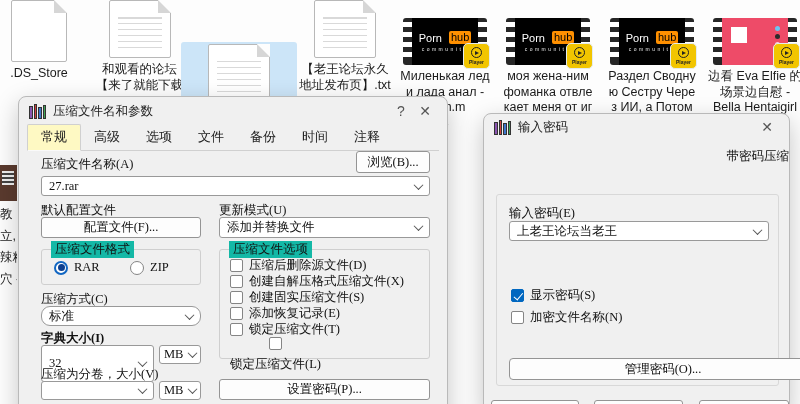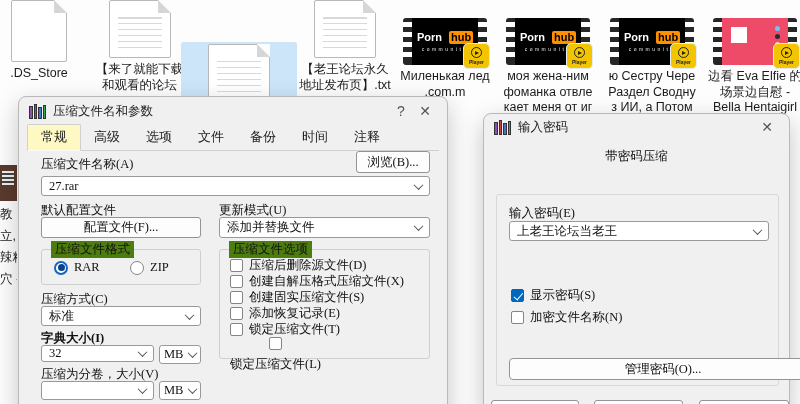--- a/index.html
+++ b/index.html
@@ -22,21 +22,21 @@
   
   .vicon { position:relative; margin:0 auto; width:84px; height:47px; display:flex;
     border-radius:3px; overflow:visible; }
   .strip { width:9px; flex:none; border-top:4px solid #262626; border-bottom:4px solid #262626;
     background:repeating-linear-gradient(to bottom,#fff 0 5px,#262626 5px 10px); }
   .strip.left { border-radius:3px 0 0 3px; }
   .strip.right { border-radius:0 3px 3px 0; }
   .thumb { flex:1; background:#000; display:flex; flex-direction:column;
     align-items:center; justify-content:center; gap:2px; }
   .thumb.pink { background:#ee4b68; position:relative; }
-  .ph-logo { display:flex; align-items:flex-start; gap:7px; font-weight:bold; font-size:11px;
+  .ph-logo { display:flex; align-items:flex-end; gap:7px; font-weight:normal; font-size:11px;
     color:#fff; letter-spacing:0; }
   .ph-hub { background:#ff9000; color:#000; border-radius:2px; padding:0 2px; line-height:13px; }
   .ph-sub { font-size:5px; letter-spacing:2.5px; color:#e8e8e8; }
   .player-badge { position:absolute; right:-3px; bottom:-4px; width:27px; height:26px;
     background:#f2c500; border:1px solid #e4ecef; border-radius:5px; display:flex;
     flex-direction:column; align-items:center; justify-content:center; z-index:3; }
   .play-circle { width:11px; height:11px; border:1.5px solid #222; border-radius:50%;
     display:flex; align-items:center; justify-content:center; }
   .play-tri { width:0; height:0; border-style:solid; border-width:2.5px 0 2.5px 4px;
     border-color:transparent transparent transparent #222; margin-left:1px; }
@@ -73,21 +73,21 @@
 
   .label { font-size:12.5px; position:absolute; white-space:nowrap; }
   .combo { position:absolute; background:#fff; border:1px solid #999;
     border-radius:3px; display:flex; align-items:center; justify-content:space-between;
     padding:0 7px; font-size:12.5px; }
   .chev { width:7px; height:7px; border:solid #555; border-width:0 0 1.4px 1.4px;
     transform:rotate(-45deg) translate(1px,-1px); flex:none; }
   .btn { position:absolute; background:#fdfdfd; border:1px solid #949494; border-radius:3px;
     display:flex; align-items:center; justify-content:center; font-size:12.5px; }
   .group { position:absolute; border:1px solid #cfcfcf; border-radius:3px; }
-  .group-legend { position:absolute; top:-9px; left:9px; background:#4d7c0f;
+  .group-legend { position:absolute; top:-9px; left:9px; background:#14b8a6;
     padding:0 4px; font-size:12.5px; white-space:nowrap; }
 
   
   .tabs { position:absolute; left:8px; top:30px; right:8px; height:24px; display:flex;
     align-items:flex-end; border-bottom:1px solid #d0d0d0; }
   .tab { font-size:13px; padding:3px 13px 4px; color:#222; }
   .tab.active { background:#fef9c3; border:1px solid #d0d0d0; border-bottom:1px solid #fafafa;
     border-radius:2px 2px 0 0; margin-bottom:-1px; }
 
   
@@ -116,22 +116,22 @@
       </div>
     <div class="file-label">.DS_Store</div>
   </div>
 
   <div class="file-col" style="left:92px;width:95px;">
     <div class="page-icon" style="width:62px;height:58px;">
         <span class="dogear"></span>
         <span class="doclines"></span>
       </div>
     <div class="file-label">
+      <div>和观看的论坛</div>
       <div>【来了就能下载</div>
-      <div>和观看的论坛</div>
     </div>
   </div>
 
   <div class="file-col" style="left:181px;width:116px;z-index:1;margin-top:44px;">
     <div class="selected-bg"></div>
     <div class="page-icon" style="width:62px;height:58px;">
         <span class="dogear"></span>
         <span class="doclines"></span>
       </div>
     <div class="file-label">
@@ -164,20 +164,21 @@
       <div class="strip right"></div>
       <div class="player-badge">
         <span class="play-circle">
             <span class="play-tri"></span>
           </span>
         <span class="player-text">Player</span>
       </div>
     </div>
     <div class="file-label">
       <div>Миленькая лед</div>
+      <div>и лада анал -</div>
       <div>.com.m</div>
       <div>4</div>
     </div>
   </div>
 
   <div class="file-col" style="left:498px;width:100px;padding-top:18px;">
     <div class="vicon">
       <div class="strip left"></div>
       <div class="thumb">
         <div class="ph-logo">
@@ -213,22 +214,22 @@
       </div>
       <div class="strip right"></div>
       <div class="player-badge">
         <span class="play-circle">
             <span class="play-tri"></span>
           </span>
         <span class="player-text">Player</span>
       </div>
     </div>
     <div class="file-label">
+      <div>Раздел Сводну</div>
       <div>ю Сестру Чере</div>
-      <div>Раздел Сводну</div>
       <div>з ИИ, а Потом</div>
     </div>
   </div>
 
   <div class="file-col" style="left:705px;width:100px;padding-top:18px;">
     <div class="vicon">
       <div class="strip left"></div>
       <div class="thumb pink">
         <span class="qr"><span class="qr-in"></span></span>
         <span class="soc">
@@ -335,60 +336,61 @@
         <span class="cb" data-checked="false"></span>
         <span class="cb-label">锁定压缩文件(T)</span>
       </div>
       <div class="cb-row" style="left:10px;top:87px;flex-direction:column;">
         <span class="cb" data-checked="false"></span>
         <span class="cb-label">锁定压缩文件(L)</span>
       </div>
     </div>
 
     <span class="label" style="left:22px;top:194px;">压缩方式(C)</span>
-    <div class="combo" style="left:22px;top:209px;width:160px;height:20px;">
+    <div class="combo" style="left:22px;top:209px;width:160px;height:20px;border-radius:9px;">
       <span>标准</span>
       <span class="chev"></span>
     </div>
 
     <span class="label" style="left:22px;top:233px;font-weight:bold;">字典大小(I)</span>
-    <div class="combo" style="left:22px;top:248px;width:113px;height:17px;">
+    <div class="combo" style="left:22px;top:248px;width:113px;height:37px;">
       <span>32</span>
       <span class="chev"></span>
     </div>
     <div class="combo" style="left:140px;top:248px;width:42px;height:19px;padding:0 4px;">
       <span>MB</span>
       <span class="chev"></span>
     </div>
 
     <span class="label" style="left:22px;top:269px;">压缩为分卷，大小(V)</span>
     <div class="combo" style="left:22px;top:284px;width:113px;height:19px;">
       <span></span>
       <span class="chev"></span>
     </div>
     <div class="combo" style="left:140px;top:284px;width:42px;height:19px;padding:0 4px;">
       <span>MB</span>
       <span class="chev"></span>
     </div>
 
+    <div class="btn" style="left:200px;top:282px;width:211px;height:21px;">设置密码(P)...</div>
   </div>
 
   <div class="dialog" style="left:483px;top:113px;width:307px;height:300px;z-index:6;">
     <div class="titlebar" style="height:26px;">
       <span class="winrar-icon">
           <i class="b1"></i>
           <i class="b2"></i>
           <i class="b3"></i>
           <i class="b4"></i>
         </span>
       <span class="title-text">输入密码</span>
       <span class="tb-btn">✕</span>
     </div>
 
-    <div class="label" style="left:0;top:34px;width:100%;text-align:center;position:absolute;">带密码压缩</div>
+    <div class="label" style="left:0;top:34px;width:100%;text-align:right;position:absolute;">带密码压缩</div>
 
     <div class="group" style="left:12px;top:80px;width:283px;height:192px;border-color:#d8d8d8;"></div>
 
     <span class="label" style="left:25px;top:91px;">输入密码(E)</span>
     <div class="combo" style="left:25px;top:107px;width:260px;height:20px;">
       <span>上老王论坛当老王</span>
       <span class="chev"></span>
     </div>
 
     <div class="cb-row" style="left:27px;top:173px;">

